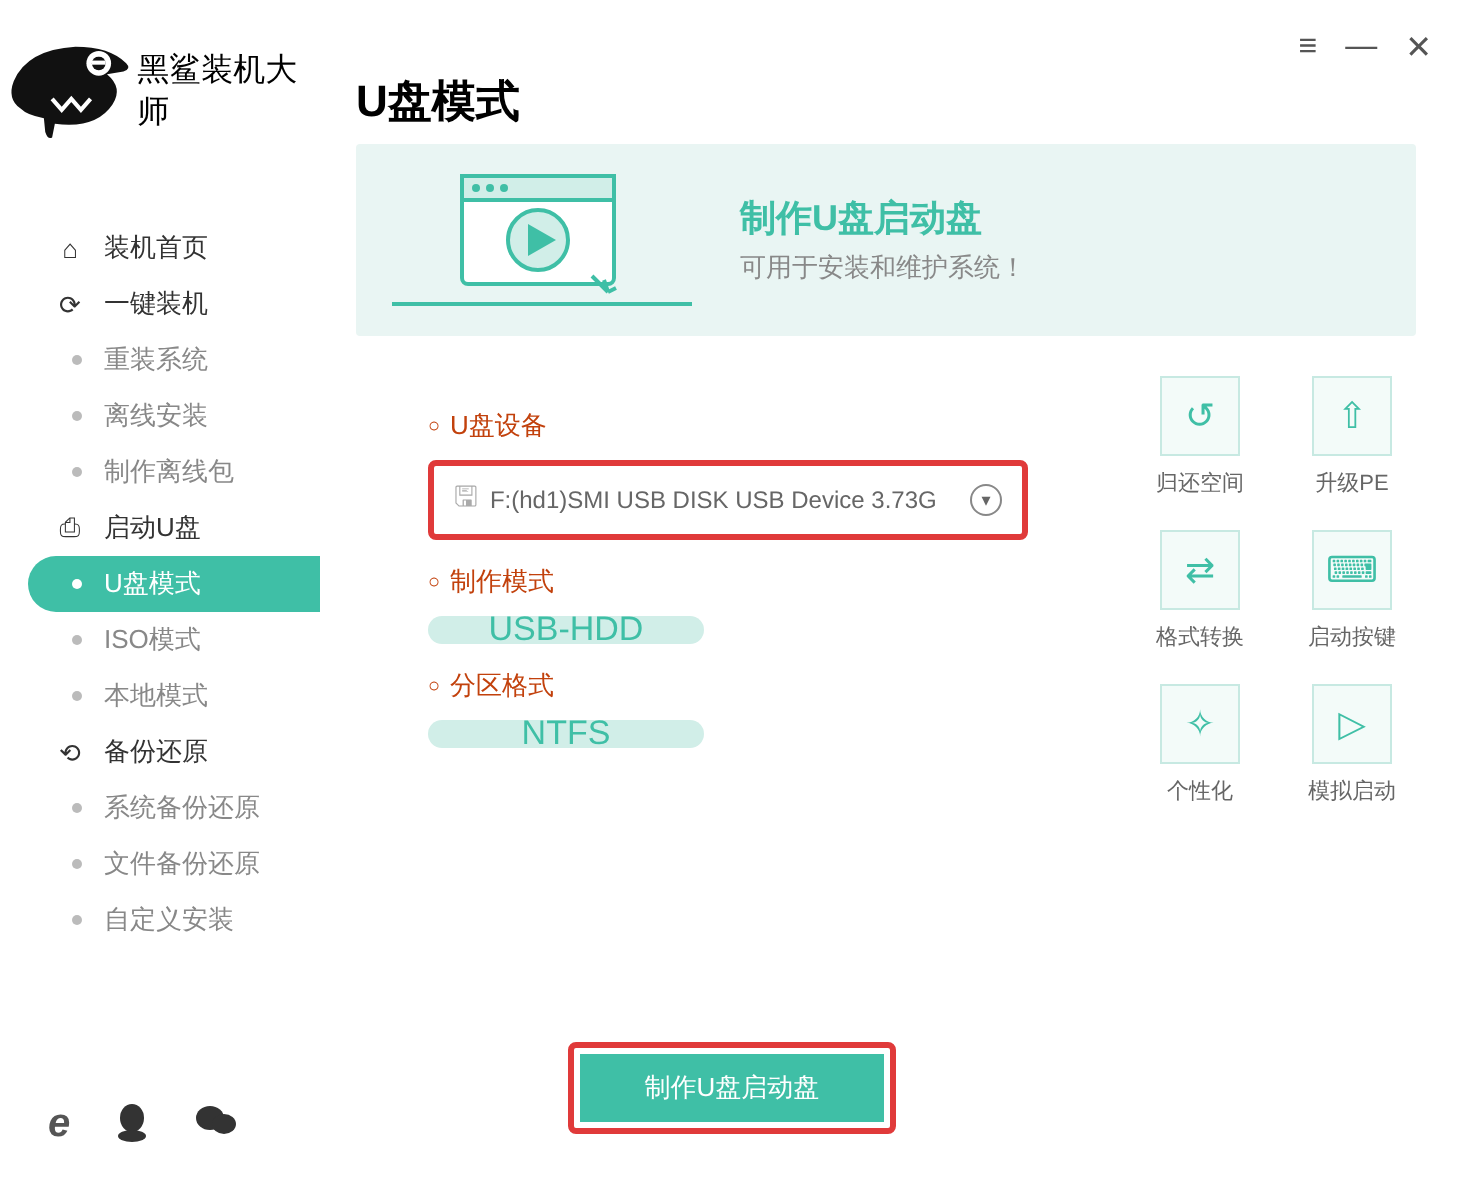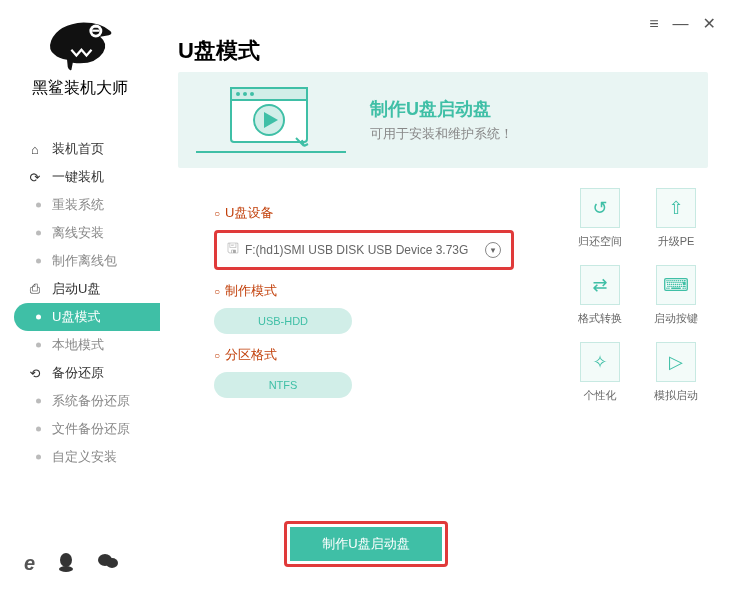--- a/index.html
+++ b/index.html
@@ -24,21 +24,21 @@
   .sidebar {
     position: absolute;
     left: 0;
     top: 0;
     width: 160px;
     height: 100%;
     padding-top: 14px;
   }
   .logo-area {
     display: flex;
-    flex-direction: column;
+    flex-direction: row;
     align-items: center;
     margin-bottom: 36px;
   }
   .logo { width: 72px; height: 60px; }
   .app-name { font-size: 16px; margin-top: 4px; }
   .nav { font-size: 13px; }
   .nav-item, .nav-subitem {
     display: flex;
     align-items: center;
     height: 28px;
@@ -148,26 +148,26 @@
     justify-content: center;
     font-size: 9px;
   }
   .pill-row {
     display: flex;
     gap: 12px;
     margin-left: 36px;
   }
   .pill {
     flex: 0 0 138px;
-    height: 26px;
+    height: 14px;
     border-radius: 13px;
     display: flex;
     align-items: center;
     justify-content: center;
-    font-size: 11px;
+    font-size: 17px;
     cursor: pointer;
   }
   .pill.selected { background: #d1eee8; color: #3fbfa6; }
   .pill.unselected { background: #f1f1f1; color: #999; }
   .actions-col {
     flex: 1;
     display: grid;
     grid-template-columns: 64px 64px;
     gap: 16px 12px;
     justify-content: end;
@@ -246,20 +246,21 @@
         <span>一键装机</span>
       </div>
       <div class="nav-subitem">重装系统</div>
       <div class="nav-subitem">离线安装</div>
       <div class="nav-subitem">制作离线包</div>
       <div class="nav-item">
         <span class="icn">⎙</span>
         <span>启动U盘</span>
       </div>
       <div class="nav-subitem active">U盘模式</div>
+      <div class="nav-subitem">ISO模式</div>
       <div class="nav-subitem">本地模式</div>
       <div class="nav-item">
         <span class="icn">⟲</span>
         <span>备份还原</span>
       </div>
       <div class="nav-subitem">系统备份还原</div>
       <div class="nav-subitem">文件备份还原</div>
       <div class="nav-subitem">自定义安装</div>
     </div>
 

